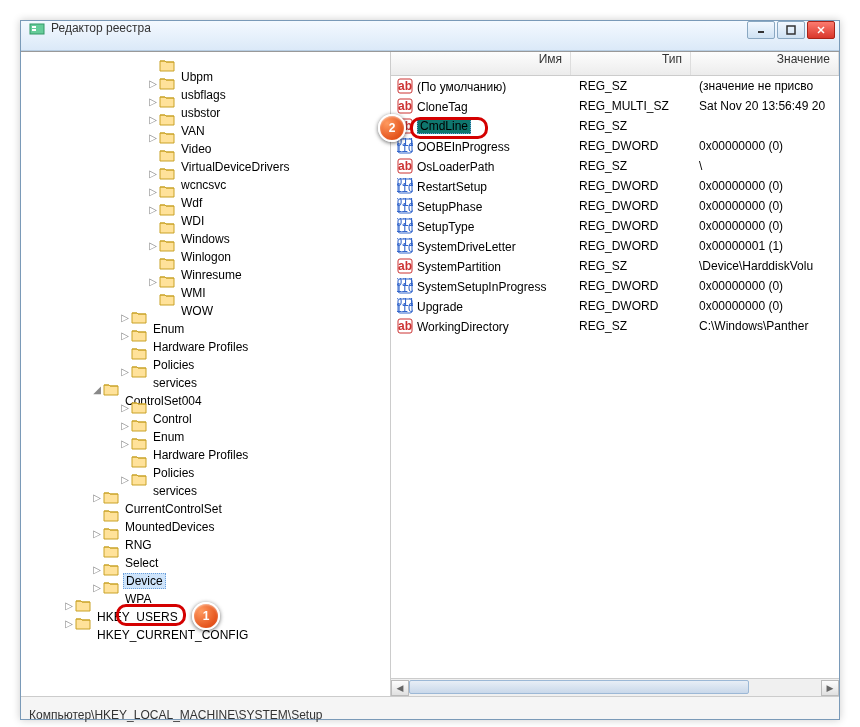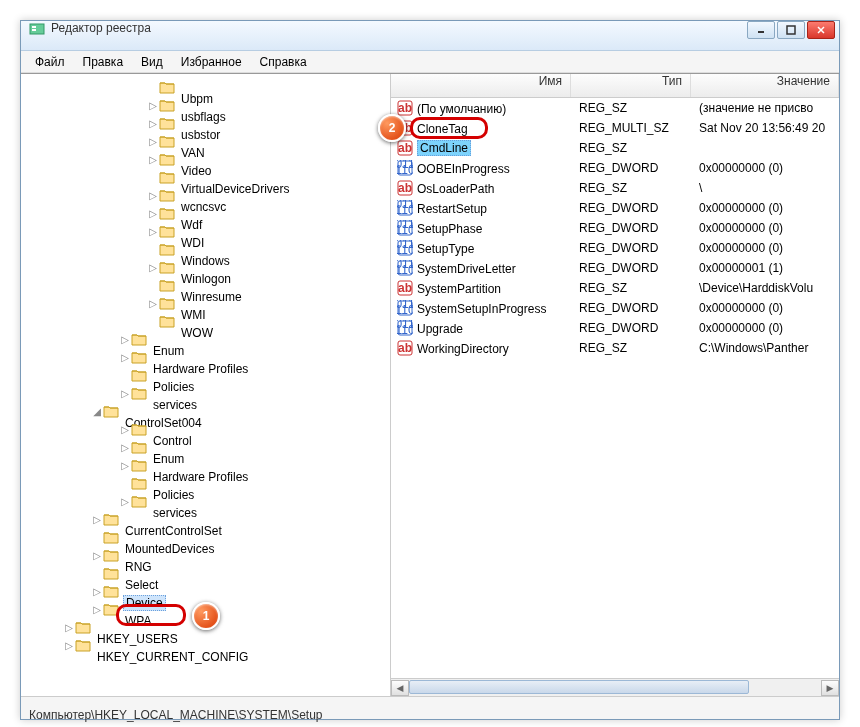--- a/index.html
+++ b/index.html
@@ -23,21 +23,21 @@
 .list { flex: 1; display: flex; flex-direction: column; overflow: hidden; }
 .list-header { display: flex; height: 24px; background: linear-gradient(#fdfdfd,#ececec); border-bottom: 1px solid #ccc; }
 .list-header div { padding: 0 8px; border-right: 1px solid #ddd; color: #333; text-align: right; }
 .col-name { width: 180px; }
 .col-type { width: 120px; }
 .col-val { flex: 1; }
 .list-body { flex: 1; overflow: hidden; position: relative; }
 .list-row { display: flex; height: 20px; align-items: center; cursor: pointer; }
 .list-row .col-name { display: flex; align-items: flex-end; gap: 4px; padding-left: 6px; }
 .list-row .col-type, .list-row .col-val { padding-left: 8px; white-space: nowrap; overflow: hidden; }
-.list-row.selected .nm { background: #7dd3fc; border: 1px dotted #6aa0dc; padding: 0 2px; }
+.list-row.selected .nm { background: #0f766e; border: 1px dotted #6aa0dc; padding: 0 2px; }
 .val-icon { width: 16px; height: 16px; display: inline-flex; }
 .scrollbar-h { height: 18px; background: #f0f0f0; border-top: 1px solid #ccc; display: flex; align-items: center; }
 .scroll-btn { width: 18px; height: 16px; background: linear-gradient(#fdfdfd,#e0e0e0); border: 1px solid #bbb; display: flex; align-items: center; justify-content: center; color: #666; font-size: 9px; }
 .scroll-track { flex: 1; height: 16px; position: relative; }
 .scroll-thumb { position: absolute; left: 0; top: 0; height: 14px; width: 340px; background: linear-gradient(#e8eef6,#c9d8ea); border: 1px solid #9cb8d6; border-radius: 2px; }
 .statusbar { height: 22px; border-top: 1px solid #ccc; padding: 11px 8px; background: #f5f5f5; color: #333; }
 .badge { position: absolute; width: 28px; height: 28px; border-radius: 50%; background: radial-gradient(circle at 30% 30%, #ff9a60, #d93600); border: 2px solid #fff; box-shadow: 0 1px 4px rgba(0,0,0,0.6), inset 0 1px 2px rgba(255,255,255,0.5); display: flex; align-items: center; justify-content: center; color: #fff; font-weight: bold; font-size: 14px; z-index: 10; }
 .highlight-red { position: absolute; border: 3px solid #d40000; border-radius: 10px; pointer-events: none; z-index: 9; }
 </style>
 </head>
@@ -65,27 +65,20 @@
           </svg>
         </div>
       <div class="win-btn close">
           <svg width="10" height="10">
             <line x1="2" y1="2" x2="8" y2="8" stroke="#fff" stroke-width="1.5"></line>
             <line x1="8" y1="2" x2="2" y2="8" stroke="#fff" stroke-width="1.5"></line>
           </svg>
         </div>
     </div>
   </div>
-  <div class="menubar">
-    <span>Файл</span>
-    <span>Правка</span>
-    <span>Вид</span>
-    <span>Избранное</span>
-    <span>Справка</span>
-  </div>
   <div class="content">
     <div class="tree" id="tree">
         <div class="tree-item" style="padding-left: 126px;">
           <span class="expander"></span>
           <span class="folder-icon">
             <svg viewBox="0 0 16 14">
               <path d="M1 3 h5 l1 1 h8 v9 H1 Z" fill="#ffe29a" stroke="#c9a227"></path>
               <path d="M1 3 h5 l1 1 h8" fill="none" stroke="#c9a227"></path>
             </svg>
           </span>

